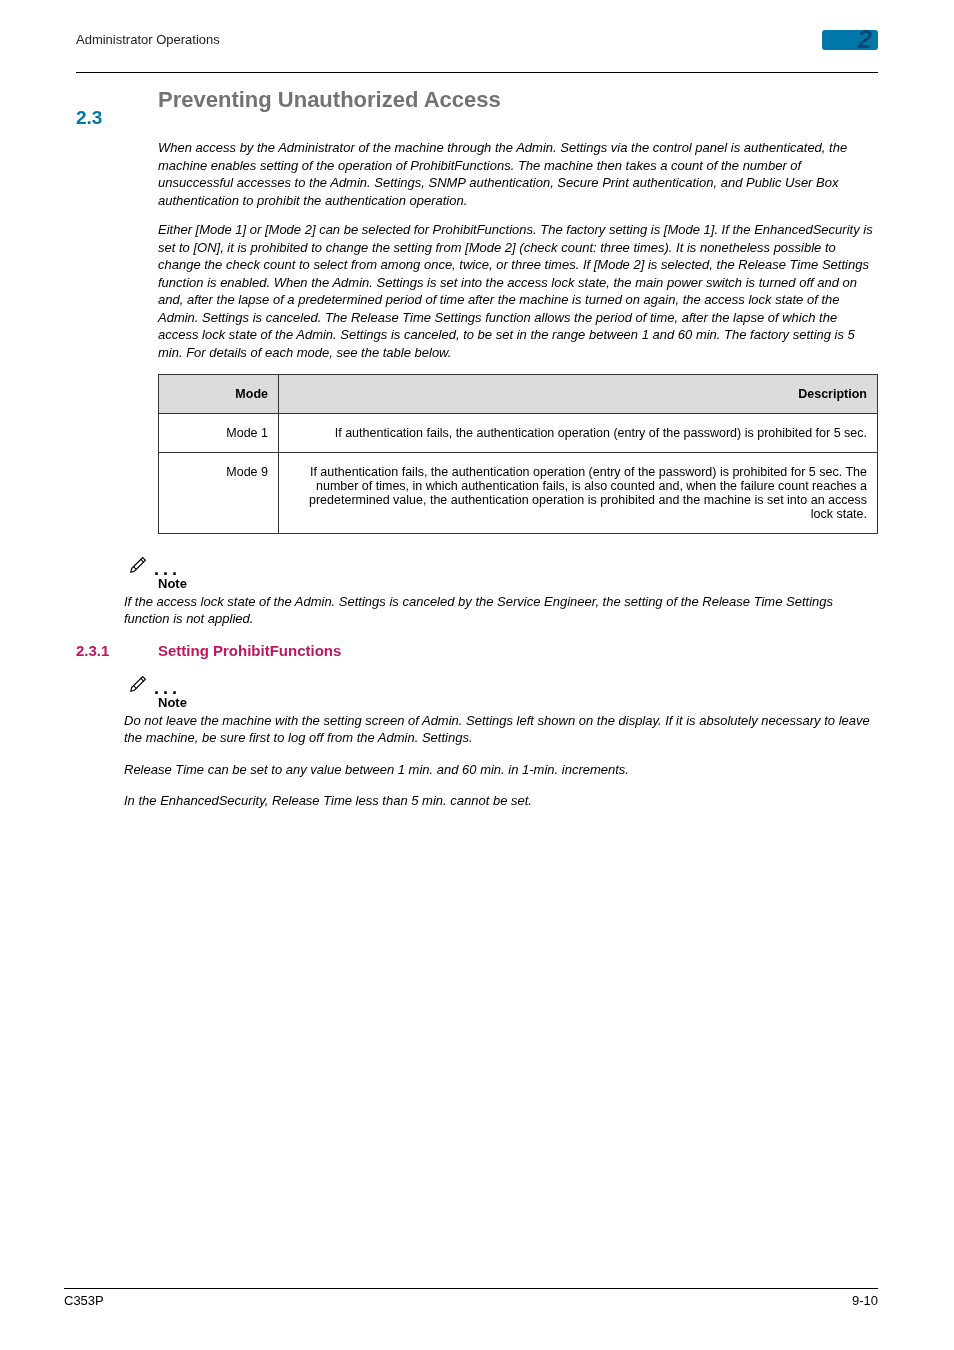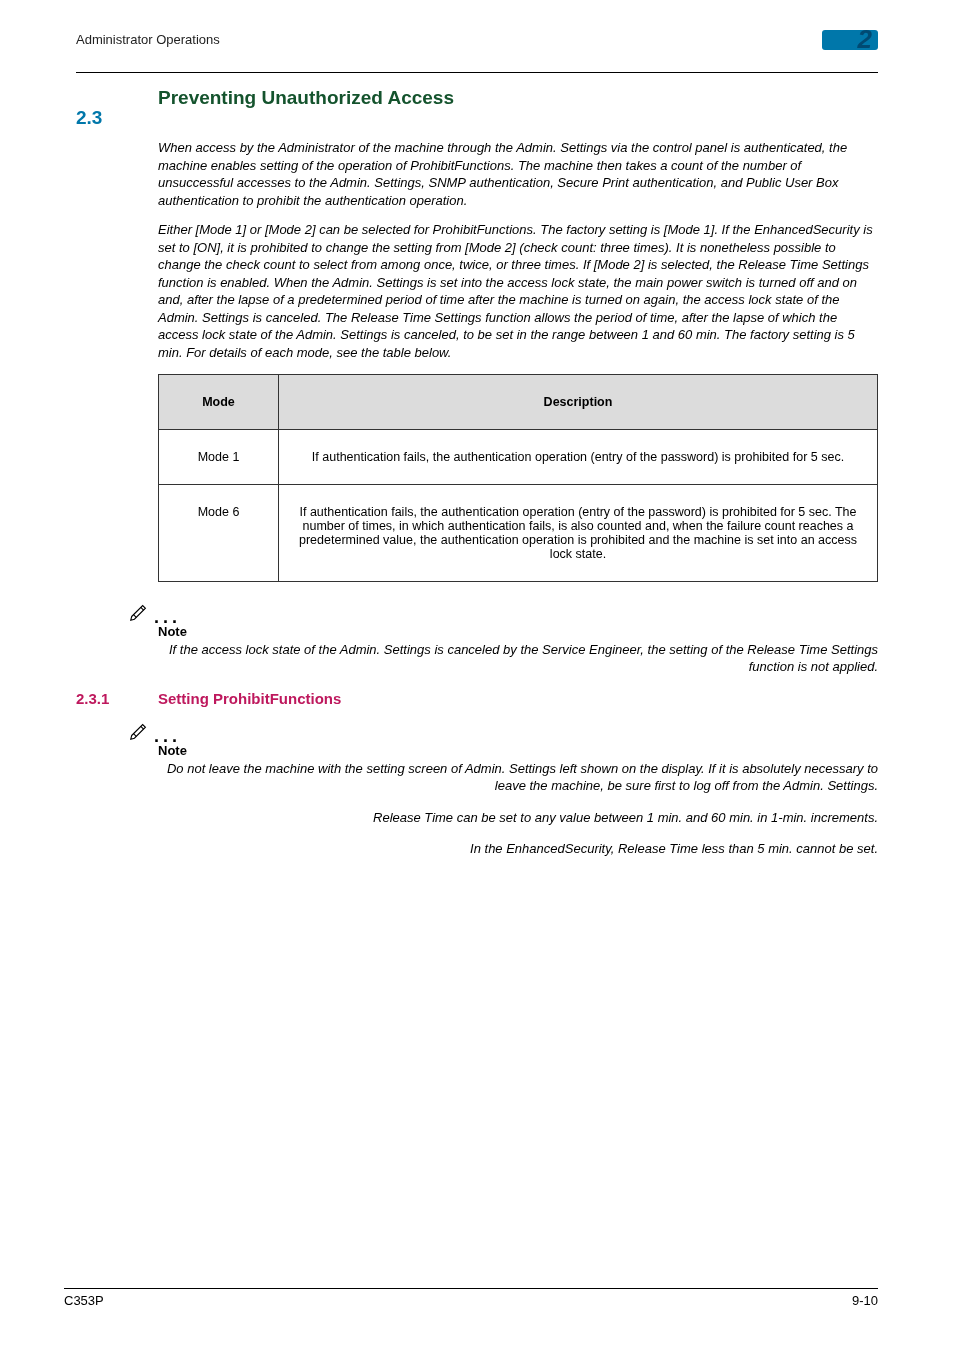--- a/index.html
+++ b/index.html
@@ -6,31 +6,31 @@
   html, body { width: 954px; height: 1350px; background: #fff; font-family: Arial, Helvetica, sans-serif; color: #000; }
   .page { width: 954px; height: 1346px; position: relative; padding: 30px 76px 0 76px; }
   .header-row { display: flex; justify-content: space-between; align-items: flex-start; height: 42px; }
   .header-title { font-size: 13px; color: #222; padding-top: 2px; }
   .chapter-badge { position: relative; width: 56px; height: 30px; }
   .chapter-bar { position: absolute; right: 0; top: 0; width: 56px; height: 20px; background: #0077aa; border-radius: 3px; }
   .chapter-num { position: absolute; right: 6px; top: -6px; font-size: 26px; font-weight: 900; font-style: italic; color: #004a73; }
   .rule { border: none; border-top: 1px solid #000; margin: 0 0 14px 0; }
   .sec-row { display: flex; gap: 30px; margin-bottom: 10px; }
   .sec-num { color: #0077aa; font-weight: 700; font-size: 19px; width: 52px; flex: 0 0 52px; margin-top: 20px; }
-  .sec-title { color: #14532d; font-weight: 700; font-size: 19px; }
+  .sec-title { color: #737373; font-weight: 700; font-size: 22px; }
   .body-block { margin-left: 82px; }
   .para { font-size: 13px; line-height: 1.35; margin-bottom: 12px; font-style: italic; }
   table.modes { width: 100%; border-collapse: collapse; margin-top: 4px; margin-bottom: 18px; font-size: 12.5px; }
-  table.modes th, table.modes td { border: 1px solid #333; padding: 20px 10px; text-align: center; vertical-align: top; }
+  table.modes th, table.modes td { border: 1px solid #333; padding: 12px 10px; text-align: right; vertical-align: top; }
   table.modes th { background: #dcdcdc; font-weight: 700; }
   table.modes th.col-mode, table.modes td.col-mode { width: 120px; }
   .note-icon-row { display: flex; align-items: flex-end; gap: 4px; margin-left: 52px; margin-bottom: 2px; }
   .note-dots { font-size: 18px; font-weight: 900; letter-spacing: 4px; line-height: 10px; }
   .note-label { font-size: 13px; font-weight: 700; margin-left: 82px; margin-bottom: 2px; }
-  .note-body { font-size: 13px; font-style: italic; line-height: 1.35; margin-left: 80px; margin-bottom: 14px; text-align: right; }
+  .note-body { font-size: 13px; font-style: italic; line-height: 1.35; margin-left: 48px; margin-bottom: 14px; }
   .subsec-row { display: flex; gap: 30px; margin-top: 6px; margin-bottom: 12px; }
   .subsec-num { color: #be185d; font-weight: 700; font-size: 15px; width: 52px; flex: 0 0 52px; }
   .subsec-title { color: #be185d; font-weight: 700; font-size: 15px; }
   .footer { position: absolute; left: 64px; right: 76px; bottom: 38px; }
   .footer-rule { border: none; border-top: 1px solid #000; margin-bottom: 4px; }
   .footer-row { display: flex; justify-content: space-between; font-size: 13px; }
   svg.pencil { width: 22px; height: 22px; }
 </style>
 </head>
 <body>
@@ -61,21 +61,21 @@
           <th class="col-mode">Mode</th>
           <th>Description</th>
         </tr>
       </thead>
       <tbody>
         <tr>
           <td class="col-mode">Mode 1</td>
           <td>If authentication fails, the authentication operation (entry of the password) is prohibited for 5 sec.</td>
         </tr>
         <tr>
-          <td class="col-mode">Mode 6</td>
+          <td class="col-mode">Mode 9</td>
           <td>If authentication fails, the authentication operation (entry of the password) is prohibited for 5 sec. The number of times, in which authentication fails, is also counted and, when the failure count reaches a predetermined value, the authentication operation is prohibited and the machine is set into an access lock state.</td>
         </tr>
       </tbody>
     </table>
   </div>
 
   <div class="note-icon-row">
     <svg class="pencil" viewBox="0 0 24 24">
       <g fill="none" stroke="#000" stroke-width="1.2">
         <path d="M4 18 L16 6 L19 9 L7 21 L3 22 L4 18 Z"></path>

